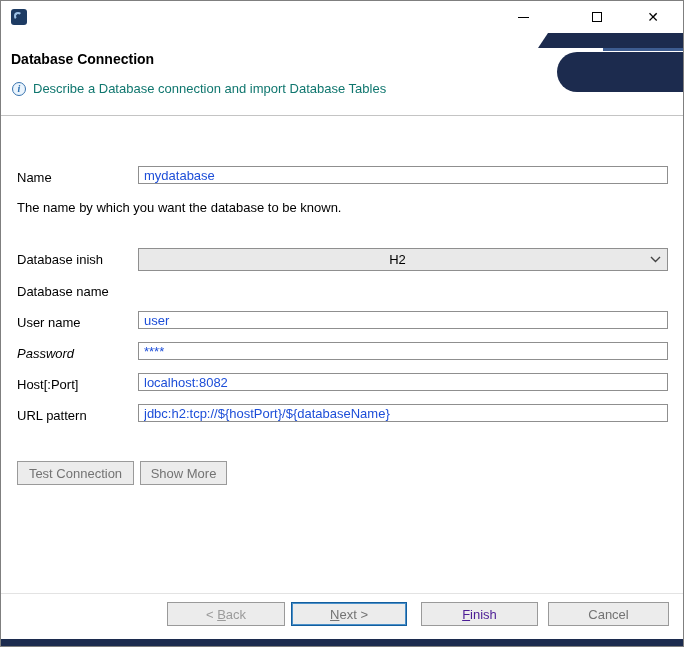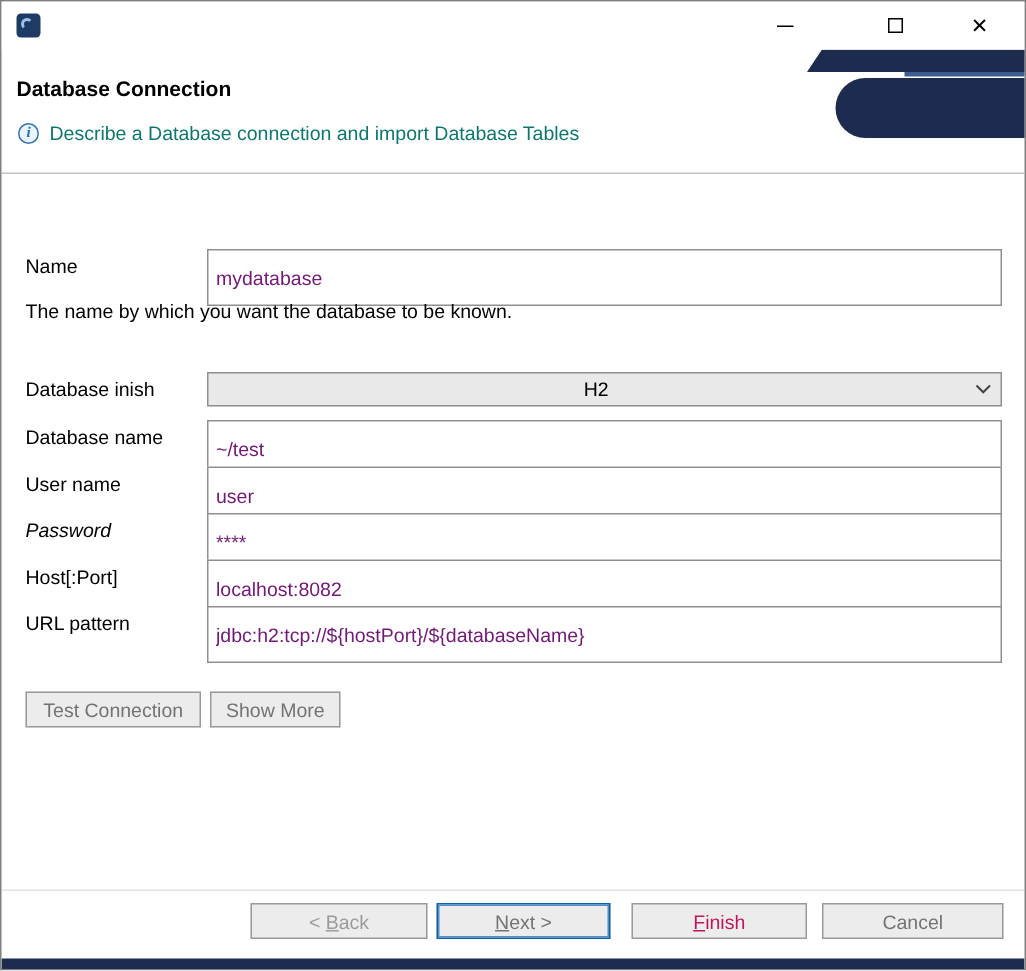--- a/index.html
+++ b/index.html
@@ -37,44 +37,44 @@
   .desc-row { position:absolute; left:11px; top:80px; display:flex; align-items:center; gap:7px; }
   .info-icon { width:14px; height:14px; border-radius:50%;
     border:1px solid #3873ae; color:#2a6eb0; background:#eaf4fd;
     font:italic bold 10px "Liberation Serif", serif;
     display:flex; align-items:center; justify-content:center; flex:0 0 auto; }
   .desc-text { font-size:13px; color:#0f766e; }
   .header-sep { position:absolute; left:0; top:114px; width:100%; height:1px; background:#c4c4c4; }
 
   
   .field-label { position:absolute; left:16px; font-size:13px; white-space:nowrap; }
-  .tf { position:absolute; left:137px; width:530px; height:38px;
+  .tf { position:absolute; left:137px; width:530px; height:18px;
     border:1px solid #8f8f8f; background:#fff; padding:0 5px;
-    font:13px "Liberation Sans", sans-serif; color:#701a75; }
+    font:13px "Liberation Sans", sans-serif; color:#1d4ed8; }
   .help-text { position:absolute; left:16px; top:199px; font-size:13px; }
 
   .combo { position:absolute; left:137px; top:247px; width:530px; height:23px;
     border:1px solid #8f8f8f; background:#e9e9e9; display:flex; align-items:center;
     padding:0 6px; cursor:default;text-align:center; }
   .combo-value { flex:1; font-size:13px; }
   .combo-chevron { flex:0 0 auto; display:flex; align-items:center; }
 
   .btn { position:absolute; height:24px; background:#ececec; border:1px solid #9a9a9a;
     font:13px "Liberation Sans", sans-serif; color:#737373;
     display:flex; align-items:center; justify-content:center; cursor:default; white-space:nowrap; }
   .btn-test { left:16px;  top:460px; width:117px; }
   .btn-showmore { left:139px; top:460px; width:87px; }
 
   
   .footer-sep { position:absolute; left:0; top:592px; width:100%; height:1px; background:#e3e3e3; }
   .fbtn { top:601px; height:24px; }
   .btn-back   { left:166px; width:118px; color:#9b9b9b; }
   .btn-next   { left:290px; width:116px; border:1px solid #135e9e;
                 outline:1px solid #4a90c9; outline-offset:-2px; }
-  .btn-finish { left:420px; width:117px; color:#be185d; }
+  .btn-finish { left:420px; width:117px; color:#4c1d95; }
   .btn-cancel { left:547px; width:121px; }
   .mn { text-decoration:underline; }
 
   .bottom-strip { position:absolute; left:0; bottom:0; width:100%; height:7px; background:#1c2b4e; }
 </style>
 </head>
 <body>
 
 <div class="window">
 
@@ -111,21 +111,20 @@
   <div class="combo">
     <span class="combo-value">H2</span>
     <span class="combo-chevron">
       <svg width="11" height="7" viewBox="0 0 11 7">
           <path d="M1 1 L5.5 5.5 L10 1" stroke="#444" stroke-width="1.4" fill="none"></path>
         </svg>
     </span>
   </div>
 
   <label class="field-label" style="top:283px;">Database name</label>
-  <input class="tf" style="top: 279px;" type="text" value="~/test">
 
   <label class="field-label" style="top:314px;">User name</label>
   <input class="tf" style="top: 310px;" type="text" value="user">
 
   <label class="field-label" style="top:345px;font-style:italic;">Password</label>
   <input class="tf" style="top: 341px;" type="text" value="****">
 
   <label class="field-label" style="top:376px;">Host[:Port]</label>
   <input class="tf" style="top: 372px;" type="text" value="localhost:8082">
 

